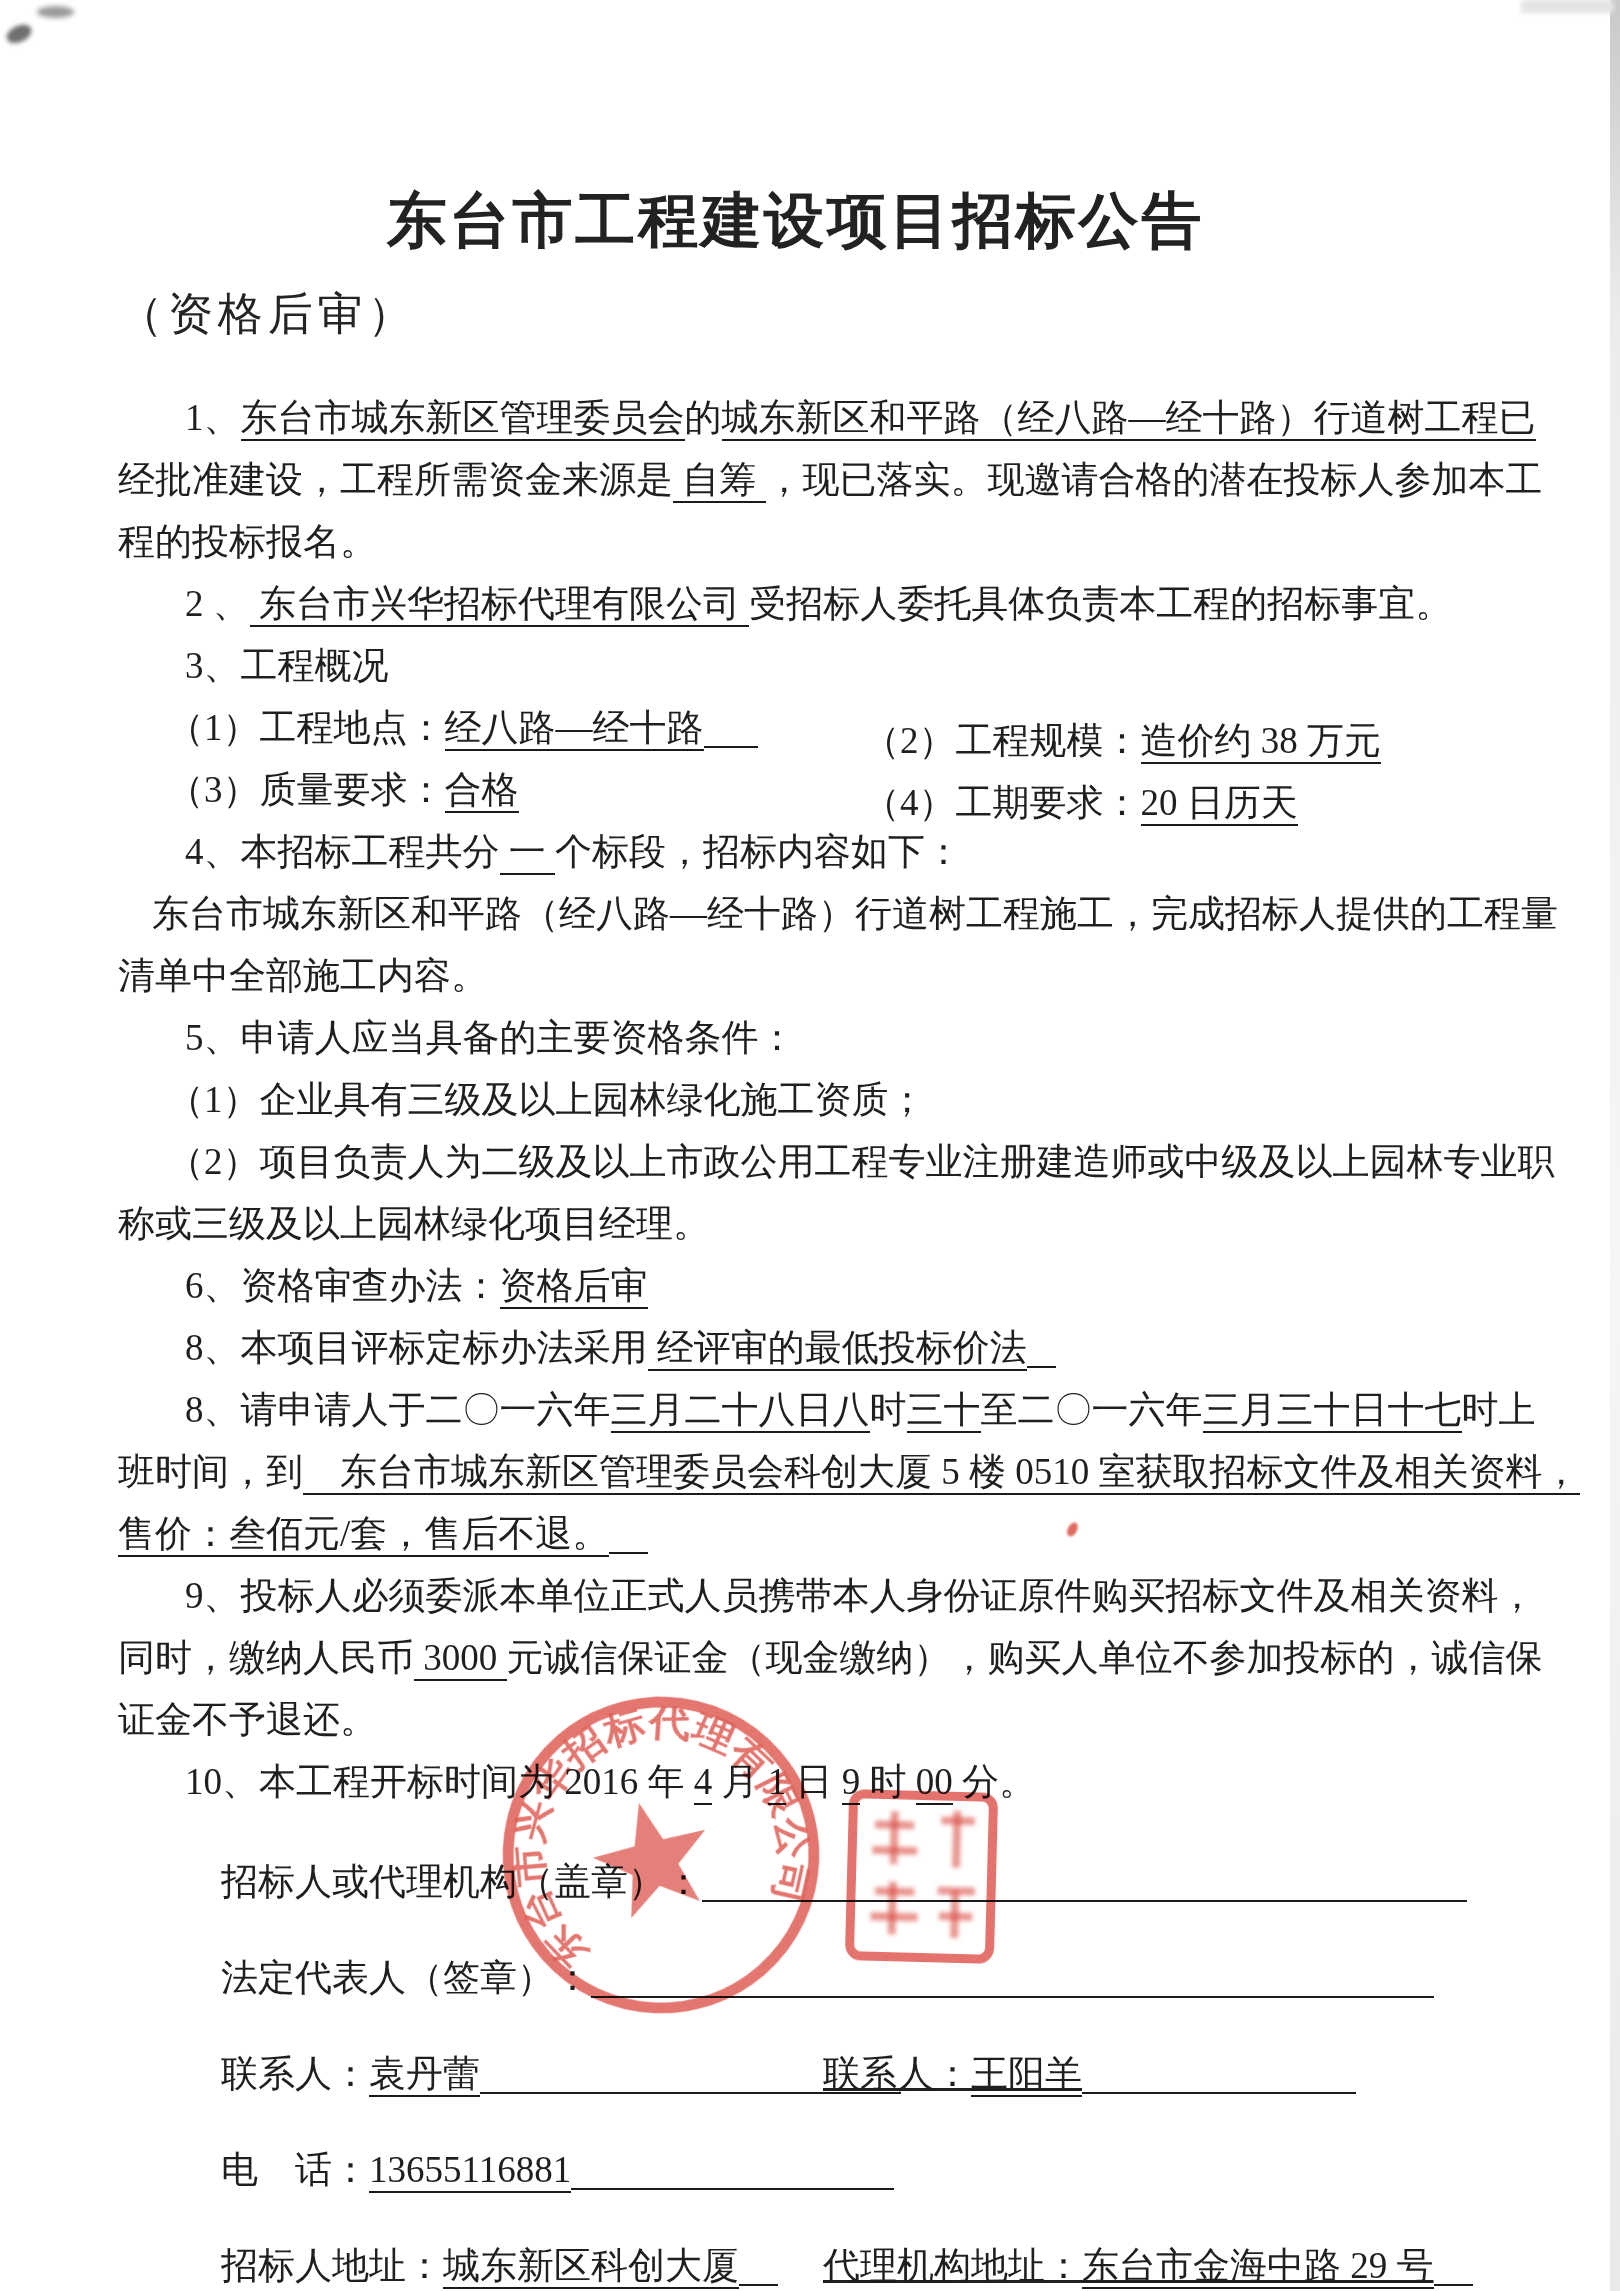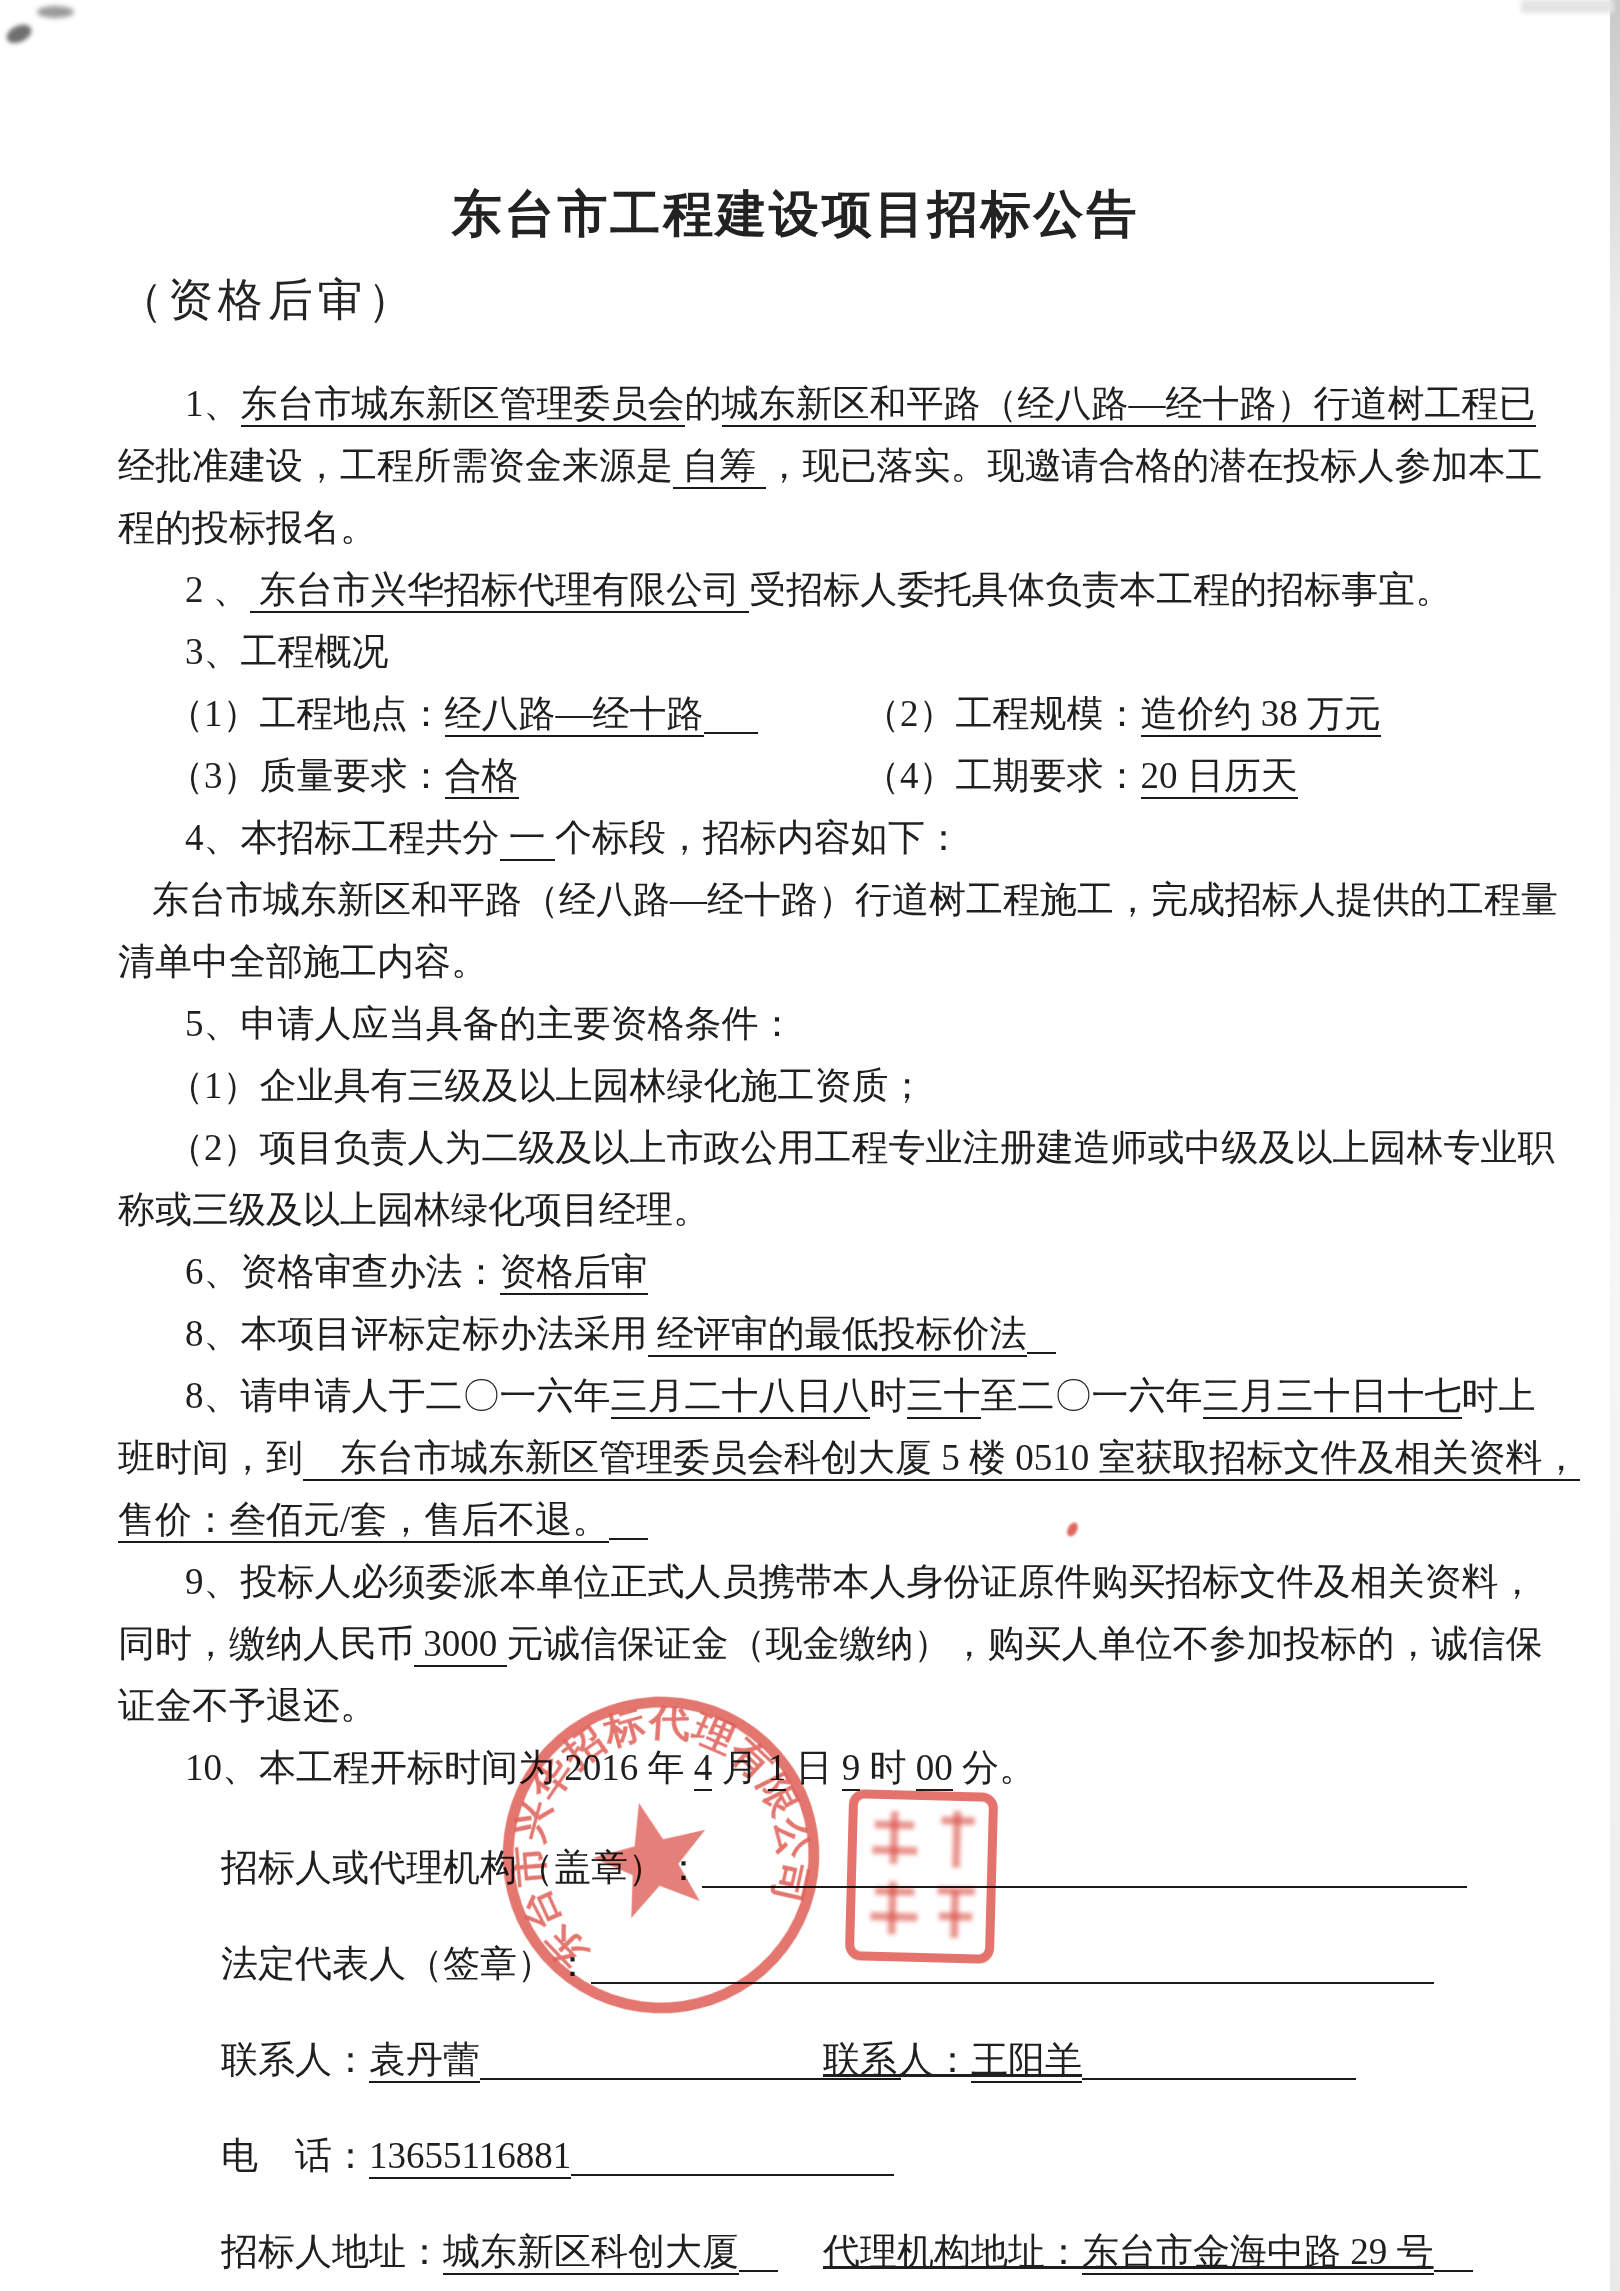--- a/index.html
+++ b/index.html
@@ -3,35 +3,35 @@
 <meta charset="utf-8">
 <style>
   html,body{margin:0;padding:0;background:#e9e9e9;}
   .page{
     position:relative; width:1620px; height:2292px; background:#ffffff;
     font-family:"Liberation Serif","DejaVu Serif",serif;
     color:#1f1f1f; overflow:hidden;
   }
   .content{position:relative; padding:181px 147px 0 118px; z-index:2;}
   .doc-title{
-    margin:0; text-align:center; font-size:50px; font-weight:900;
+    margin:0; text-align:center; font-size:60px; font-weight:900;
     letter-spacing:2.9px; color:#222;
   }
   .doc-subtitle{
     margin:21.6px 0 0 0; font-size:45px; font-weight:400;
     letter-spacing:4.9px; color:#242424;
   }
   .body-block{margin-top:43px;}
   .line{
     position:relative; white-space:pre; line-height:62px; font-size:37px;
   }
   .seg{white-space:pre;}
   .u{border-bottom:2.9px solid #1b1b1b; padding-bottom:1px;}
   .blank{display:inline-block; height:0; border-bottom:2.9px solid #1b1b1b; vertical-align:-0.24em;}
-  .col2{position:absolute; top:0; white-space:pre;}
+  .col2{position:absolute; top:13px; white-space:pre;}
   .sig-block{margin-top:23.5px; padding-left:103px; position:relative;}
   .sig-row{position:relative; white-space:pre; line-height:55px; font-size:37px;margin-top:41px;}
   .sig-right{position:absolute; left:602px; top:0; white-space:pre;text-decoration:underline;}
   
   .seal-round{
     position:absolute; left:465px; top:1659px; width:392px; height:392px;
     z-index:5; transform:rotate(-14deg); mix-blend-mode:multiply;
     opacity:.92; filter:blur(0.5px); pointer-events:none;
   }
   .seal-square{

